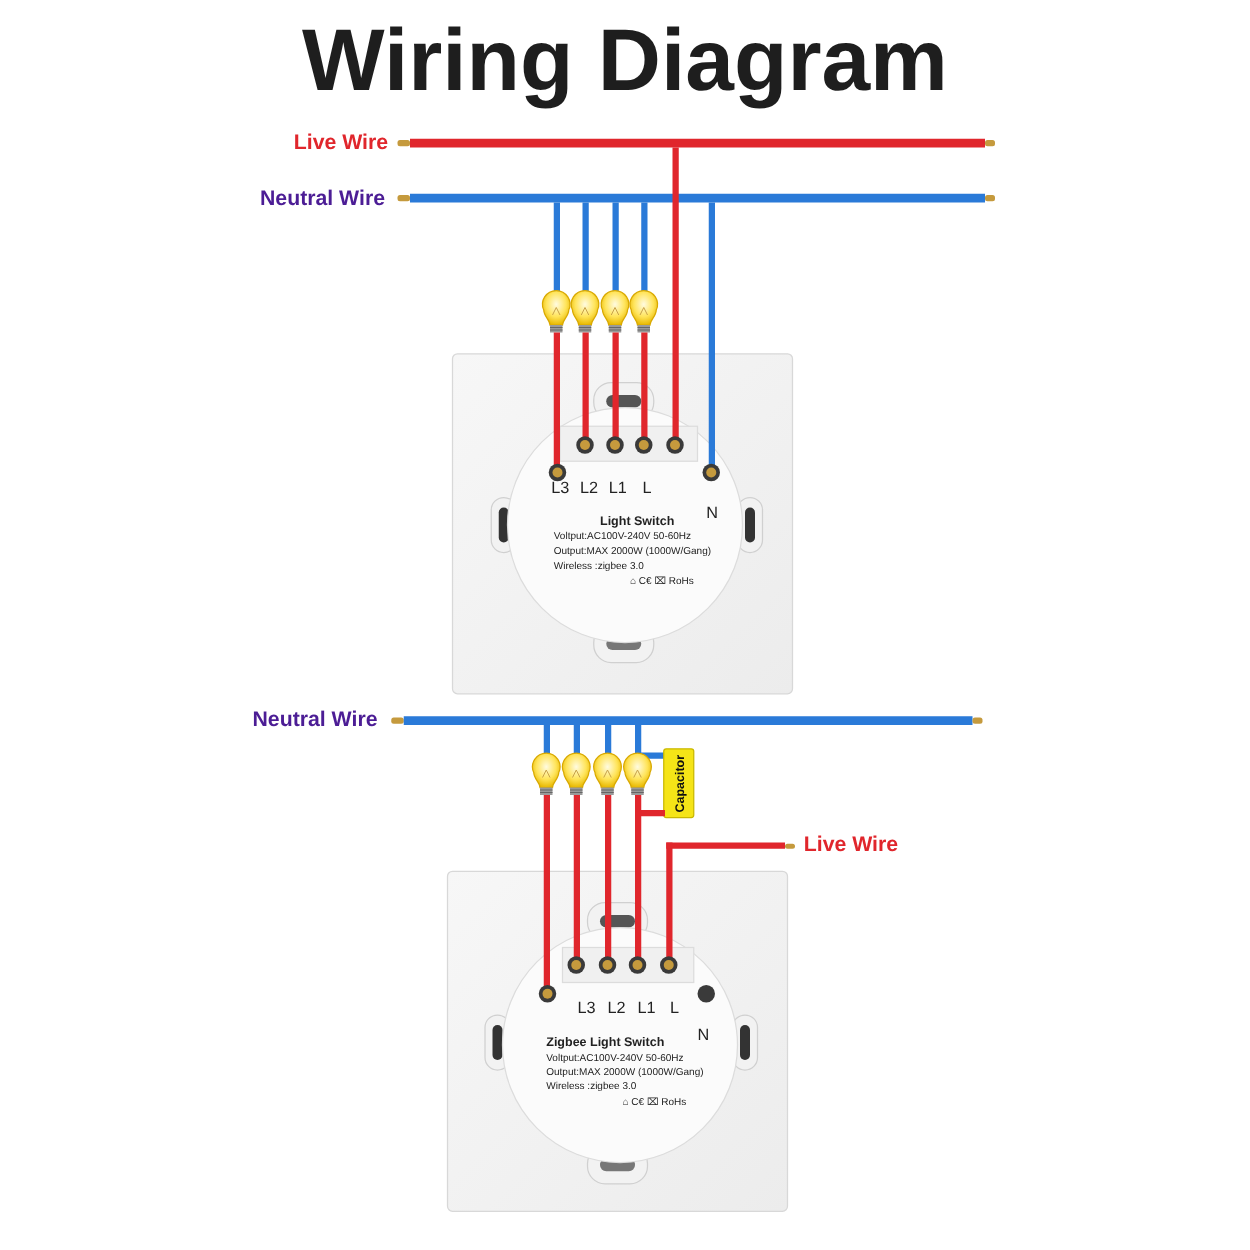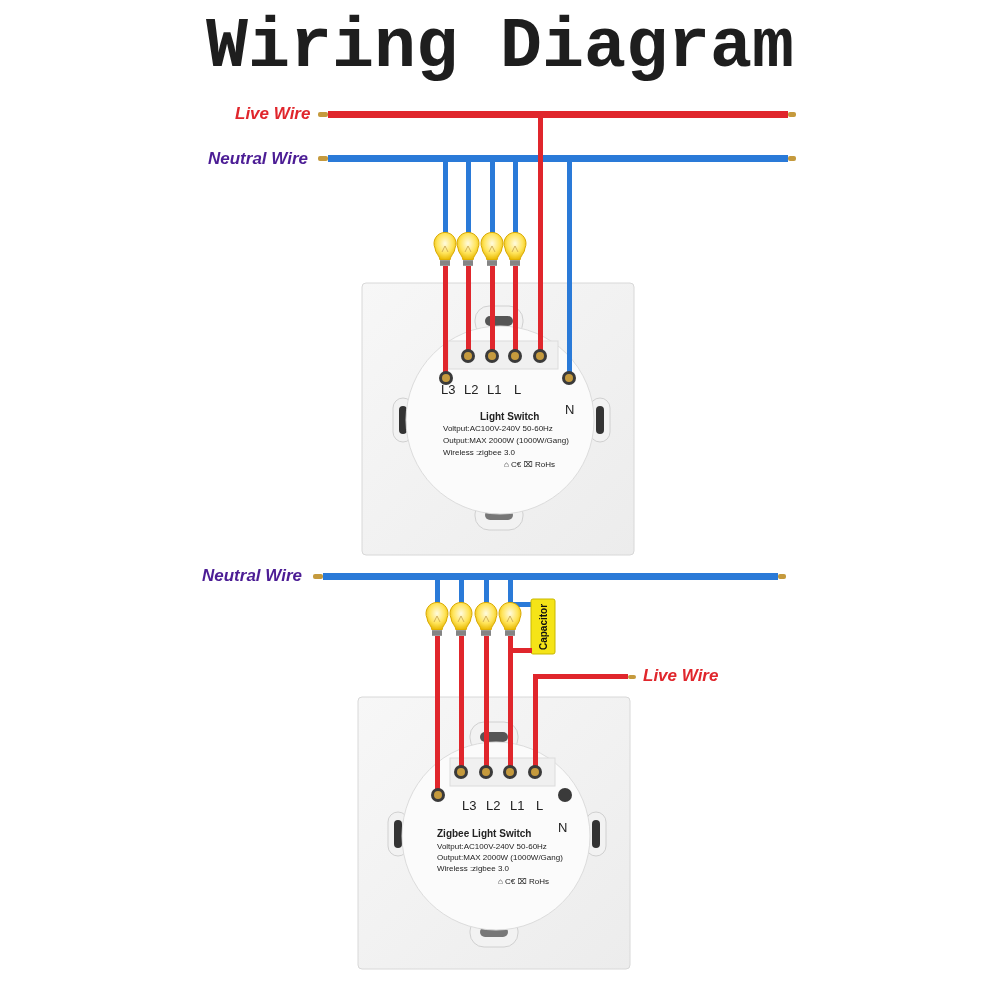--- a/index.html
+++ b/index.html
@@ -1,18 +1,18 @@
 <!DOCTYPE html>
 <html><head>
 <meta charset="utf-8">
 <style>
   html,body{margin:0;padding:0;background:#fff;}
   body{width:1000px;height:1000px;position:relative;overflow:hidden;font-family:"Liberation Sans",sans-serif;}
-  .title{position:absolute;left:0;width:1000px;top:8px;text-align:center;font-size:70px;font-weight:700;color:#1e1e1e;letter-spacing:0px;font-family:Liberation Mono, monospace;}
-  .label{position:absolute;font-weight:700;font-size:17px;white-space:nowrap;font-style:italic;}
+  .title{position:absolute;left:0;width:1000px;top:8px;text-align:center;font-size:70px;font-weight:700;color:#1e1e1e;letter-spacing:0px;}
+  .label{position:absolute;font-weight:700;font-size:17px;white-space:nowrap;}
   .live{color:#e0262c;}
   .neutral{color:#4c1d95;}
   svg.diag{position:absolute;left:0;top:0;}
   .sw-text{font-family:"Liberation Sans",sans-serif;fill:#222;}
 </style>
 </head>
 <body>
 
 <div class="title">Wiring Diagram</div>
 

